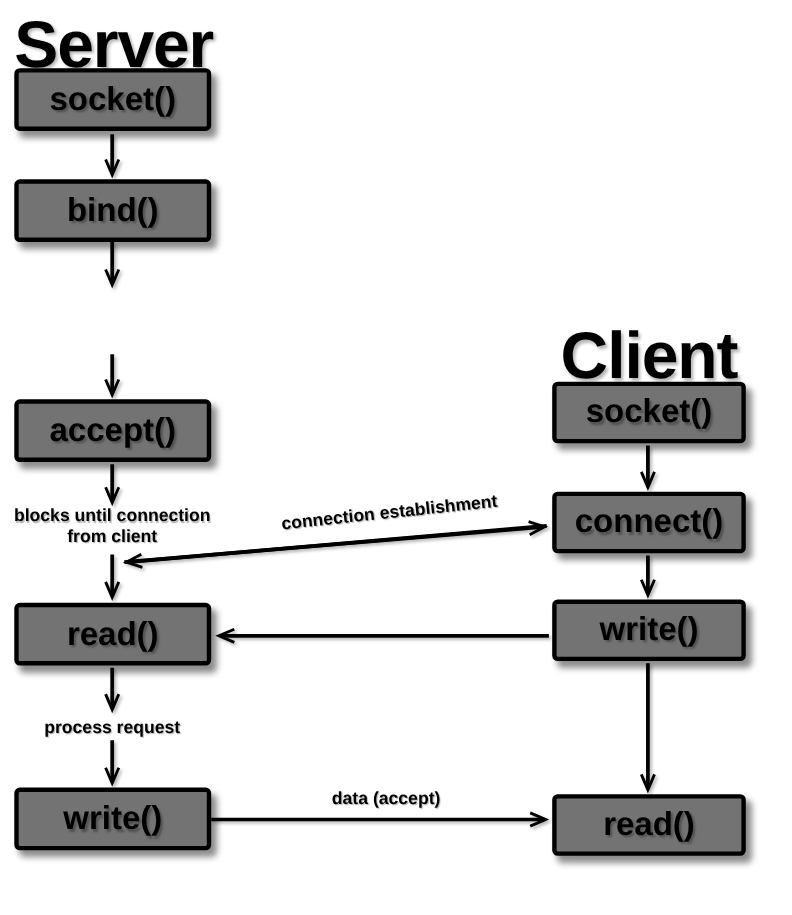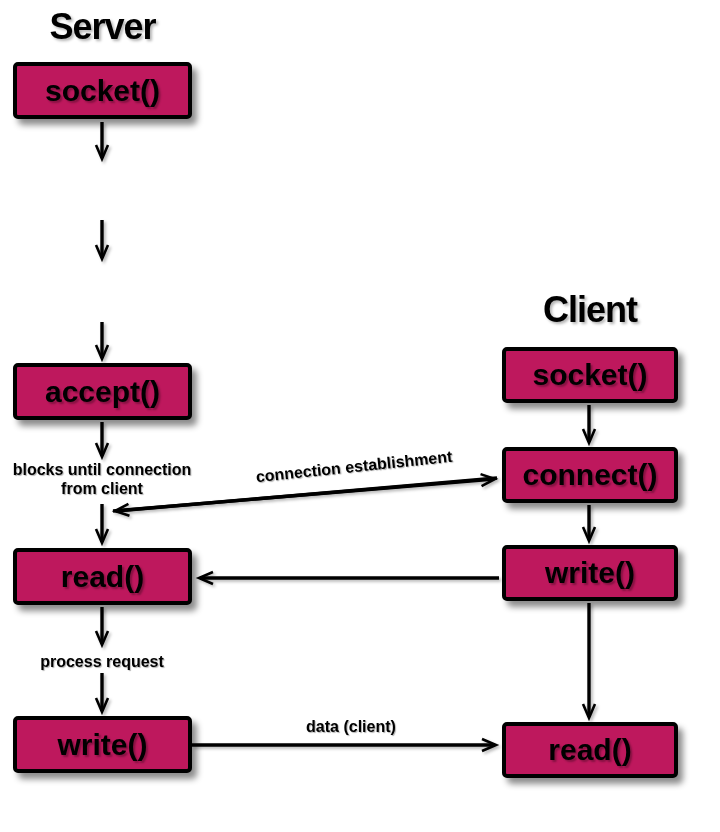--- a/index.html
+++ b/index.html
@@ -10,32 +10,32 @@
   }
   #canvas {
     position: relative;
     width: 720px;
     height: 832px;
     background: #ffffff;
     overflow: hidden;
   }
   .col-title {
     position: absolute;
-    font-size: 36px;
+    font-size: 60px;
     font-weight: bold;
     color: #000;
     text-align: center;
     letter-spacing: -1px;
     text-shadow: 2px 2px 3px rgba(0,0,0,0.30);
     white-space: nowrap;
   }
   .box {
     position: absolute;
     box-sizing: border-box;
-    background: #be185d;
+    background: #737373;
     border: 4px solid #000000;
     border-radius: 5px;
     box-shadow: 5px 6px 6px rgba(0,0,0,0.45);
     display: flex;
     align-items: center;
     justify-content: center;
   }
   .box span {
     font-size: 30px;
     font-weight: bold;
@@ -94,20 +94,23 @@
 
     <line x1="192" y1="745" x2="495" y2="745" marker-end="url(#ah)"></line>
   </svg>
 
   <div class="col-title" style="left:13px; width:179px; top:6px;">Server</div>
   <div class="col-title" style="left:502px; width:176px; top:289px;">Client</div>
 
   <div class="box srv" style="top:62px;">
     <span>socket()</span>
   </div>
+  <div class="box srv" style="top:163px;">
+    <span>bind()</span>
+  </div>
   <div class="box srv" style="top:363px;">
     <span>accept()</span>
   </div>
   <div class="box srv" style="top:548px;">
     <span>read()</span>
   </div>
   <div class="box srv" style="top:716px;">
     <span>write()</span>
   </div>
 
@@ -127,15 +130,15 @@
   <div class="note" style="left:-8px; width:220px; top:460px;">
     <div>blocks until connection</div>
     <div>from client</div>
   </div>
 
   <div class="note" style="left:234px; width:240px; top:457px; transform:rotate(-6deg);">connection establishment</div>
 
 
   <div class="note" style="left:2px; width:200px; top:652px;">process request</div>
 
-  <div class="note" style="left:251px; width:200px; top:717px;">data (client)</div>
+  <div class="note" style="left:251px; width:200px; top:717px;">data (accept)</div>
 
 </div>
 
 </body></html>

